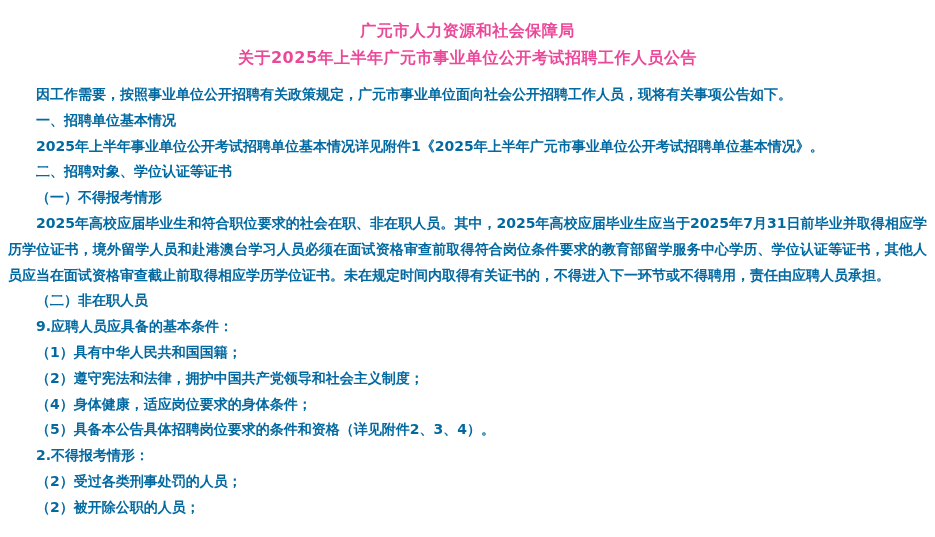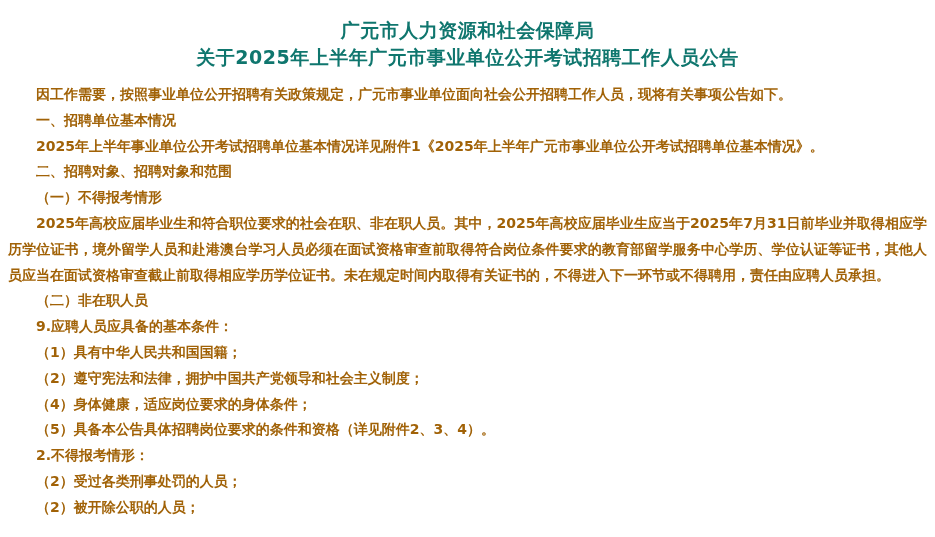--- a/index.html
+++ b/index.html
@@ -19,54 +19,54 @@
     width: 935px;
     height: 537px;
     overflow: hidden;
     background: #ffffff;
   }
   .title-block {
     padding-top: 17px;
     text-align: center;
   }
   .title-line {
-    font-size: 19px;
+    font-size: 16px;
     line-height: 27px;
-    color: #0f766e;
+    color: #ec4899;
     letter-spacing: 0.5px;
     white-space: nowrap;
   }
   .body-block {
     margin: 11px 8px 0 8px;
   }
   .body-block p {
     margin: 0;
     font-size: 14px;
     line-height: 25.8px;
     text-indent: 28px;
     text-align: justify;
-    color: #a16207;
+    color: #0369a1;
     word-break: break-all;
   }
 </style>
 </head>
 <body>
 
 <div class="doc">
 
   <div class="title-block">
     <div class="title-line">广元市人力资源和社会保障局</div>
     <div class="title-line">关于2025年上半年广元市事业单位公开考试招聘工作人员公告</div>
   </div>
 
   <div class="body-block">
     <p>因工作需要，按照事业单位公开招聘有关政策规定，广元市事业单位面向社会公开招聘工作人员，现将有关事项公告如下。</p>
     <p>一、招聘单位基本情况</p>
     <p>2025年上半年事业单位公开考试招聘单位基本情况详见附件1《2025年上半年广元市事业单位公开考试招聘单位基本情况》。</p>
-    <p>二、招聘对象、招聘对象和范围</p>
+    <p>二、招聘对象、学位认证等证书</p>
     <p>（一）不得报考情形</p>
     <p>2025年高校应届毕业生和符合职位要求的社会在职、非在职人员。其中，2025年高校应届毕业生应当于2025年7月31日前毕业并取得相应学历学位证书，境外留学人员和赴港澳台学习人员必须在面试资格审查前取得符合岗位条件要求的教育部留学服务中心学历、学位认证等证书，其他人员应当在面试资格审查截止前取得相应学历学位证书。未在规定时间内取得有关证书的，不得进入下一环节或不得聘用，责任由应聘人员承担。</p>
     <p>（二）非在职人员</p>
     <p>9.应聘人员应具备的基本条件：</p>
     <p>（1）具有中华人民共和国国籍；</p>
     <p>（2）遵守宪法和法律，拥护中国共产党领导和社会主义制度；</p>
     <p>（4）身体健康，适应岗位要求的身体条件；</p>
     <p>（5）具备本公告具体招聘岗位要求的条件和资格（详见附件2、3、4）。</p>
     <p>2.不得报考情形：</p>
     <p>（2）受过各类刑事处罚的人员；</p>

